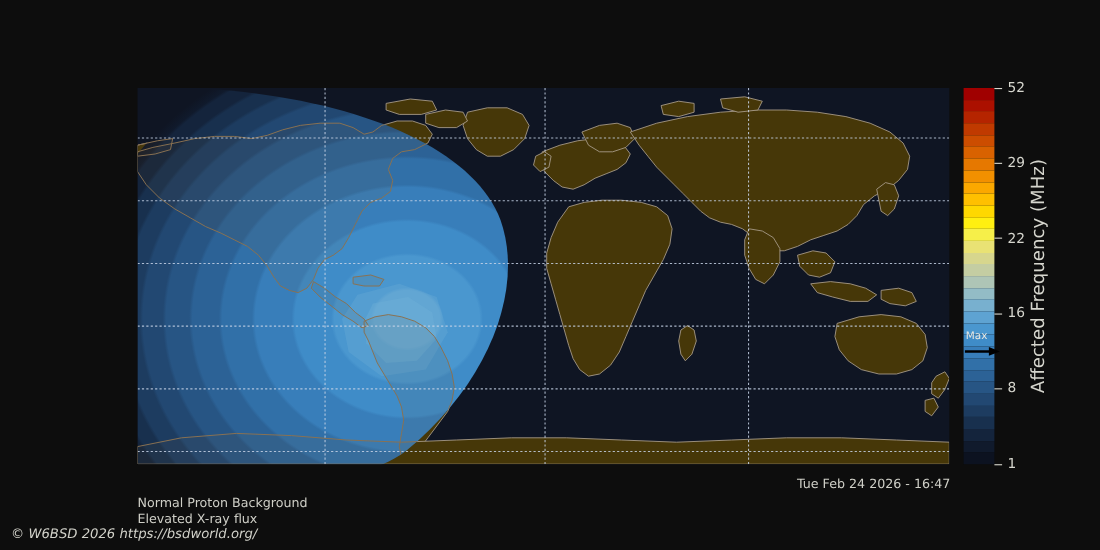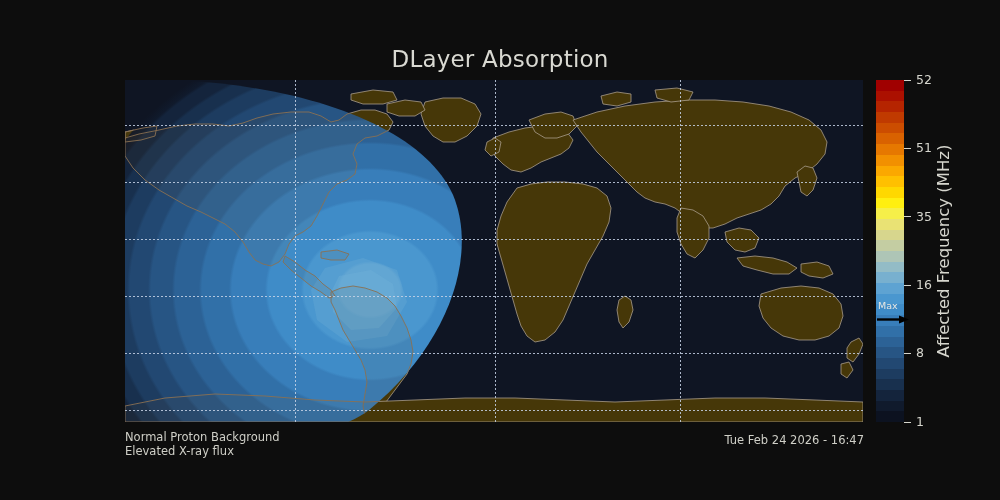--- a/index.html
+++ b/index.html
@@ -56,20 +56,21 @@
     height: 342px;
   }
 
   
   .note-line {
     position: absolute;
     left: 125px;
     font-size: 11.5px;
     color: #cfcfc7;
     white-space: nowrap;
+    margin-top: 20px;
   }
   #note-proton { top: 430px; }
   #note-xray   { top: 444px; }
 
   #timestamp {
     position: absolute;
     right: 136px;
     top: 433px;
     font-size: 11.5px;
     color: #cfcfc7;
@@ -167,21 +168,20 @@
     top: 14px;
     width: 32px;
     height: 9px;
   }
 </style>
 </head>
 <body>
 
 <div id="root">
 
-  <div id="chart-title">DLayer Absorption</div>
 
   <div id="map-panel">
 
     <div class="map-layer" id="map-continents">
       <svg viewBox="0 0 738 342" preserveAspectRatio="none">
         <defs>
           <g id="landmasses">
 
             <path d="M0,58 L14,54 L34,50 L52,46 L70,44 L88,44 L104,46 L118,43 L132,38 L148,34 L166,32 L184,32 L196,36 L206,42 L214,40 L222,34 L236,30 L250,30 L262,34 L268,42 L264,50 L252,56 L240,58 L232,64 L228,74 L232,84 L230,94 L222,100 L212,104 L204,112 L198,124 L192,136 L186,146 L178,152 L170,156 L164,164 L160,174 L154,182 L146,186 L138,184 L130,180 L124,172 L118,162 L110,152 L100,144 L88,138 L76,132 L62,126 L48,118 L34,110 L20,100 L8,88 L0,76 Z"></path>
 
@@ -293,20 +293,21 @@
           <line x1="555.5" y1="0" x2="555.5" y2="342"></line>
         </g>
       </svg>
     </div>
 
   </div>
 
   <div class="note-line" id="note-proton">Normal Proton Background</div>
   <div class="note-line" id="note-xray">Elevated X-ray flux</div>
   <div id="timestamp">Tue Feb 24 2026 - 16:47</div>
+  <div id="copyright">© W6BSD 2026 https://bsdworld.org/</div>
 
   <div id="colorbar-panel">
     <div id="colorbar-gradient">
         <i style="background: rgb(12, 18, 32);"></i>
         <i style="background: rgb(16, 26, 44);"></i>
         <i style="background: rgb(20, 36, 60);"></i>
         <i style="background: rgb(24, 48, 78);"></i>
         <i style="background: rgb(29, 60, 96);"></i>
         <i style="background: rgb(34, 72, 114);"></i>
         <i style="background: rgb(39, 85, 132);"></i>
@@ -354,25 +355,25 @@
       <div class="cb-tick" style="top: 273.6px;">
         <span class="dash"></span>
         <span class="lbl">8</span>
       </div>
       <div class="cb-tick" style="top: 205.2px;">
         <span class="dash"></span>
         <span class="lbl">16</span>
       </div>
       <div class="cb-tick" style="top: 136.8px;">
         <span class="dash"></span>
-        <span class="lbl">35</span>
+        <span class="lbl">22</span>
       </div>
       <div class="cb-tick" style="top: 68.4px;">
         <span class="dash"></span>
-        <span class="lbl">51</span>
+        <span class="lbl">29</span>
       </div>
       <div class="cb-tick" style="top: 0px;">
         <span class="dash"></span>
         <span class="lbl">52</span>
       </div>
     </div>
 
   <div id="colorbar-axis-label">Affected Frequency (MHz)</div>
 
 </div>

